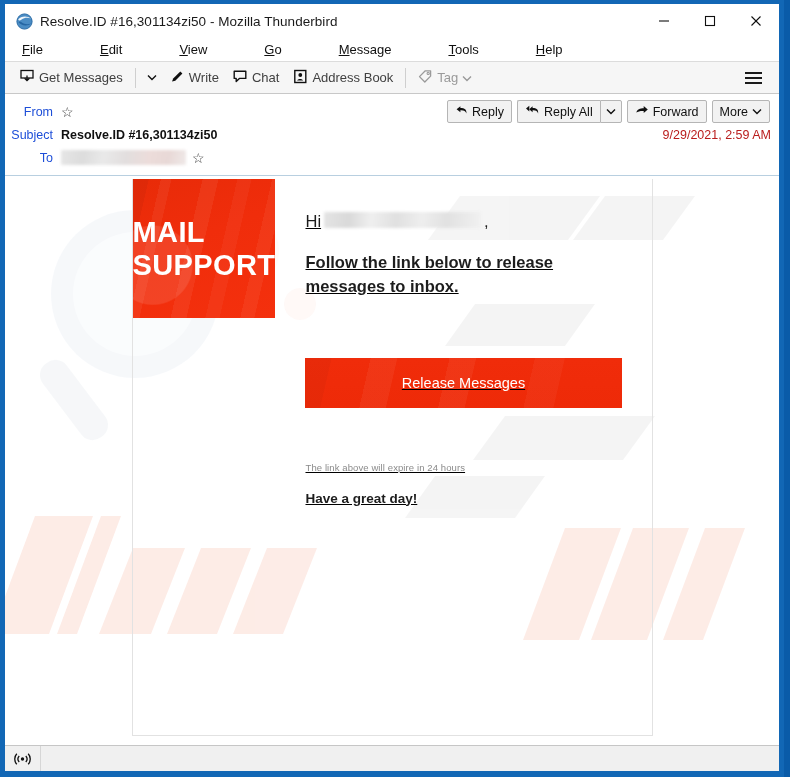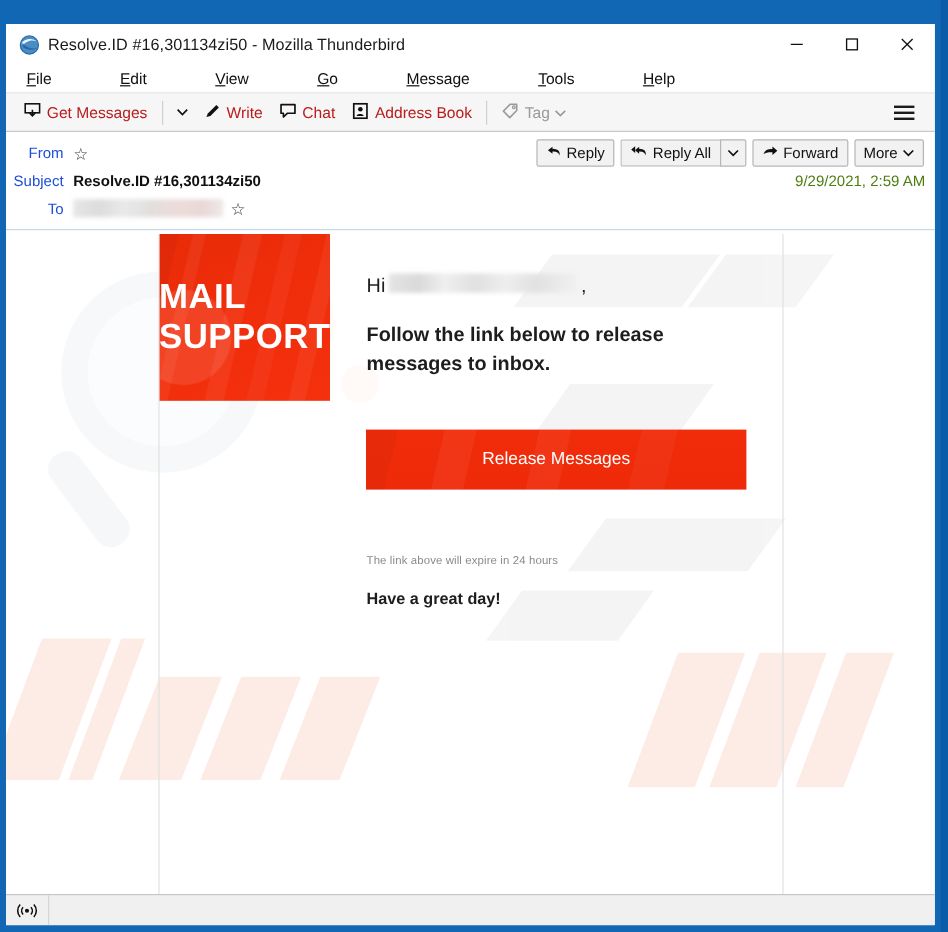--- a/index.html
+++ b/index.html
@@ -11,21 +11,21 @@
     font-family: "Liberation Sans", sans-serif;
     background: #0a5ba8;
   }
 
   
   .window {
     position: absolute;
     left: 0; top: 0;
     width: 784px; height: 777px;
     background: #1267b5;
-    padding: 20px 5px 6px 5px;
+    padding: 4px 5px 6px 5px;
   }
   .window-inner {
     position: relative;
     width: 100%;
     height: 100%;
     background: #ffffff;
     display: flex;
     flex-direction: column;
     overflow: hidden;
   }
@@ -95,21 +95,21 @@
     align-items: center;
     padding-left: 8px;
     border-bottom: 1px solid #c8c8c8;
   }
   .tool-btn {
     display: flex;
     align-items: center;
     gap: 4px;
     padding: 3px 7px;
     font-size: 13px;
-    color: #b91c1c;
+    color: #404040;
     cursor: default;
     border-radius: 2px;
     white-space: nowrap;
   }
   .tool-btn.disabled { color: #9a9a9a; }
   .tool-sep {
     width: 1px;
     height: 20px;
     background: #cfcfcf;
     margin: 0 5px;
@@ -180,21 +180,21 @@
     border-radius: 1px;
     background: linear-gradient(100deg,
       #e6e6e6 0%, #dcdcdc 18%, #e9e9e9 34%,
       #e2dede 52%, #ecdcda 70%, #e8d8d6 85%, #efe9e8 100%);
     filter: blur(1.6px);
     vertical-align: middle;
   }
   .hdr-date {
     margin-left: auto;
     font-size: 12.5px;
-    color: #4d7c0f;
+    color: #b91c1c;
     white-space: nowrap;
     padding-left: 10px;
     text-align: right;
   }
 
   
   .reply-group {
     position: absolute;
     right: 9px;
     top: 6px;
@@ -284,20 +284,21 @@
     font-weight: bold;
     letter-spacing: 0.4px;
     position: relative;
     z-index: 2;
   }
 
   .email-content {
     flex: 1 1 auto;
     padding: 32px 30px 0 30px;
     position: relative;
+    text-decoration: underline;
   }
 
   .greet {
     font-size: 16.5px;
     color: #1d1d1d;
     display: flex;
     align-items: baseline;
     gap: 3px;
     margin-bottom: 19px;
   }
@@ -316,21 +317,21 @@
   .para {
     font-size: 16.5px;
     color: #1d1d1d;
     line-height: 1.47;
     margin-bottom: 17px;
     max-width: 430px;
   }
   .para.bold { font-weight: bold; margin-bottom: 0; }
 
   .cta-wrap {
-    margin-top: 42px;
+    margin-top: 59px;
     text-align: center;
   }
   .cta-btn {
     display: flex;
     align-items: center;
     justify-content: center;
     height: 50px;
     background:
       linear-gradient(103deg, rgba(0,0,0,0.035) 0 8%, rgba(0,0,0,0) 8.2% 20%,
         rgba(255,255,255,0.05) 20% 28%, rgba(0,0,0,0) 28.2% 44%,

